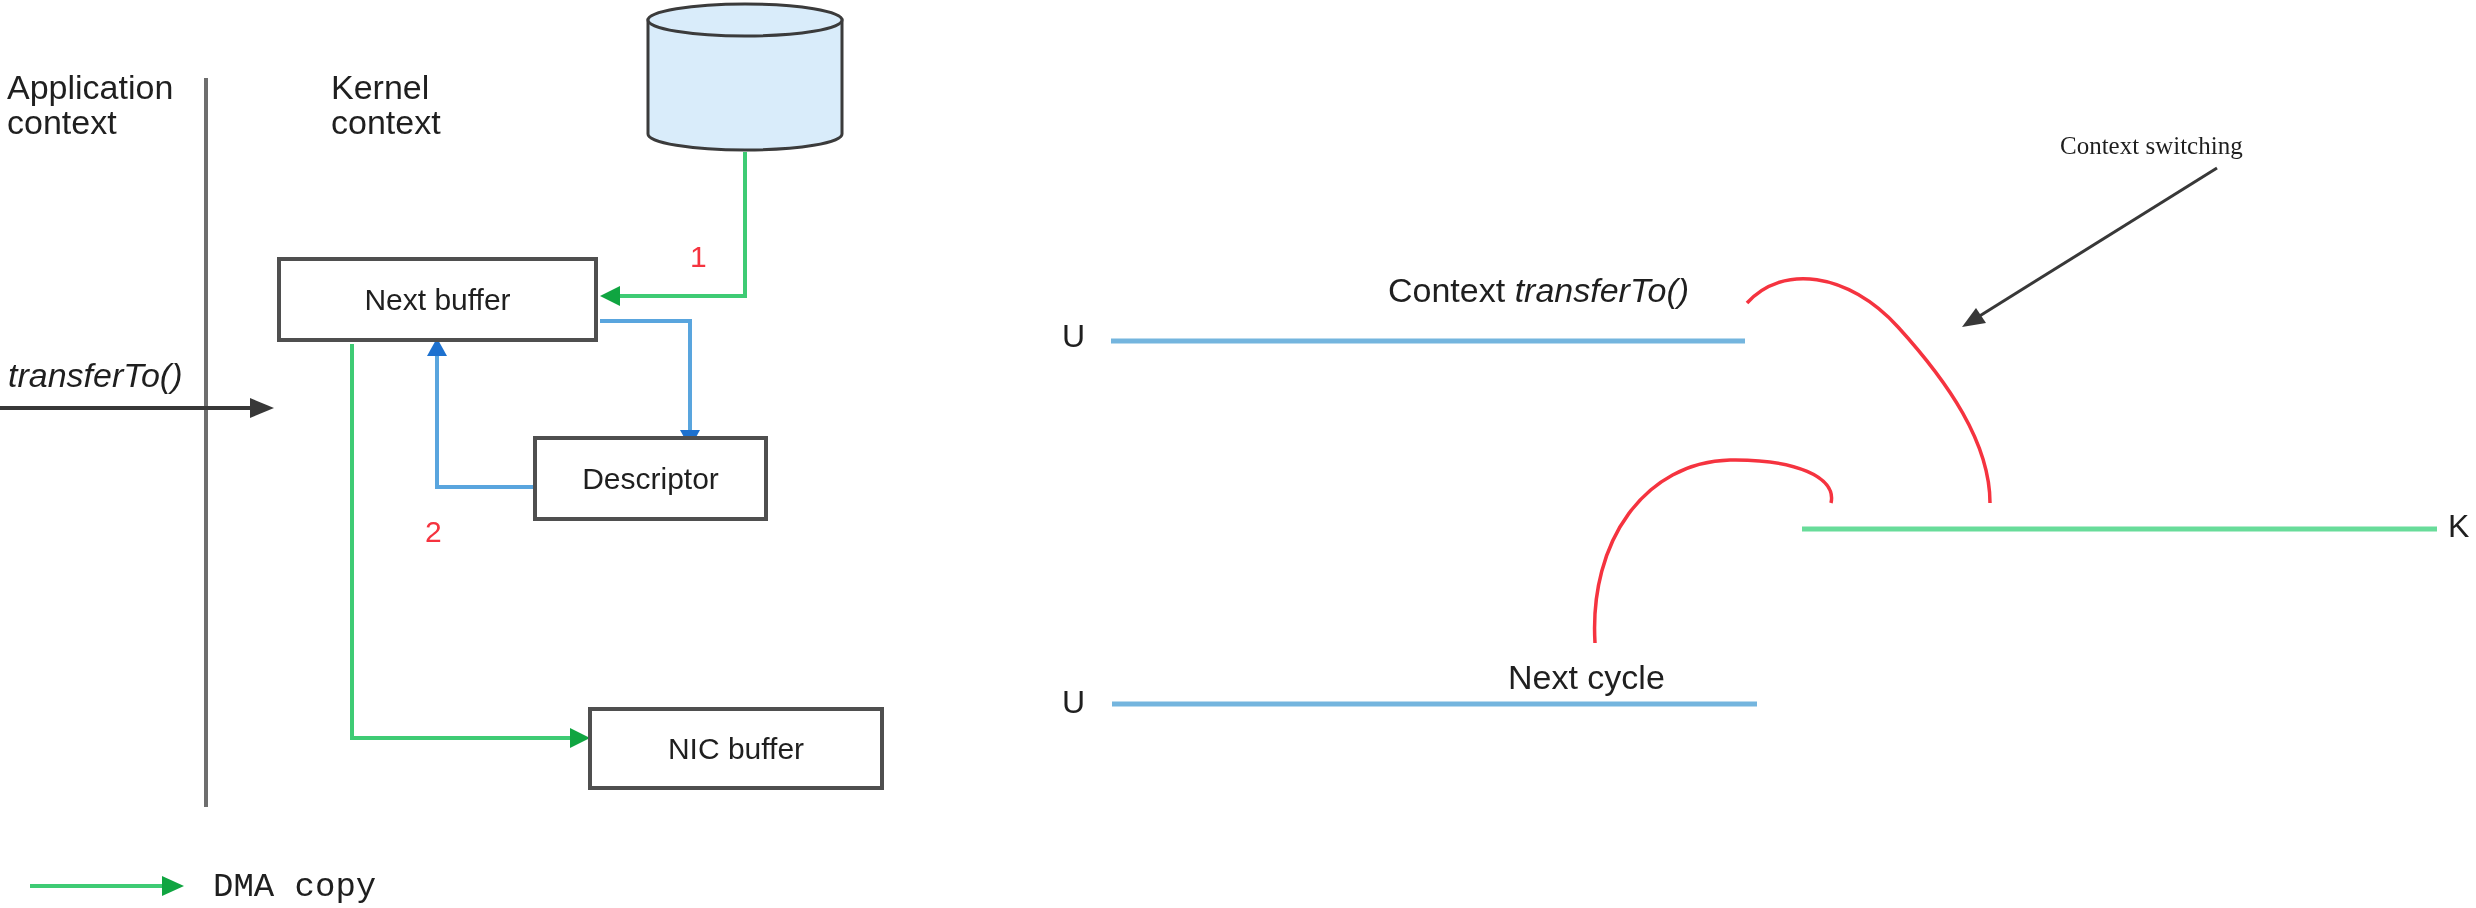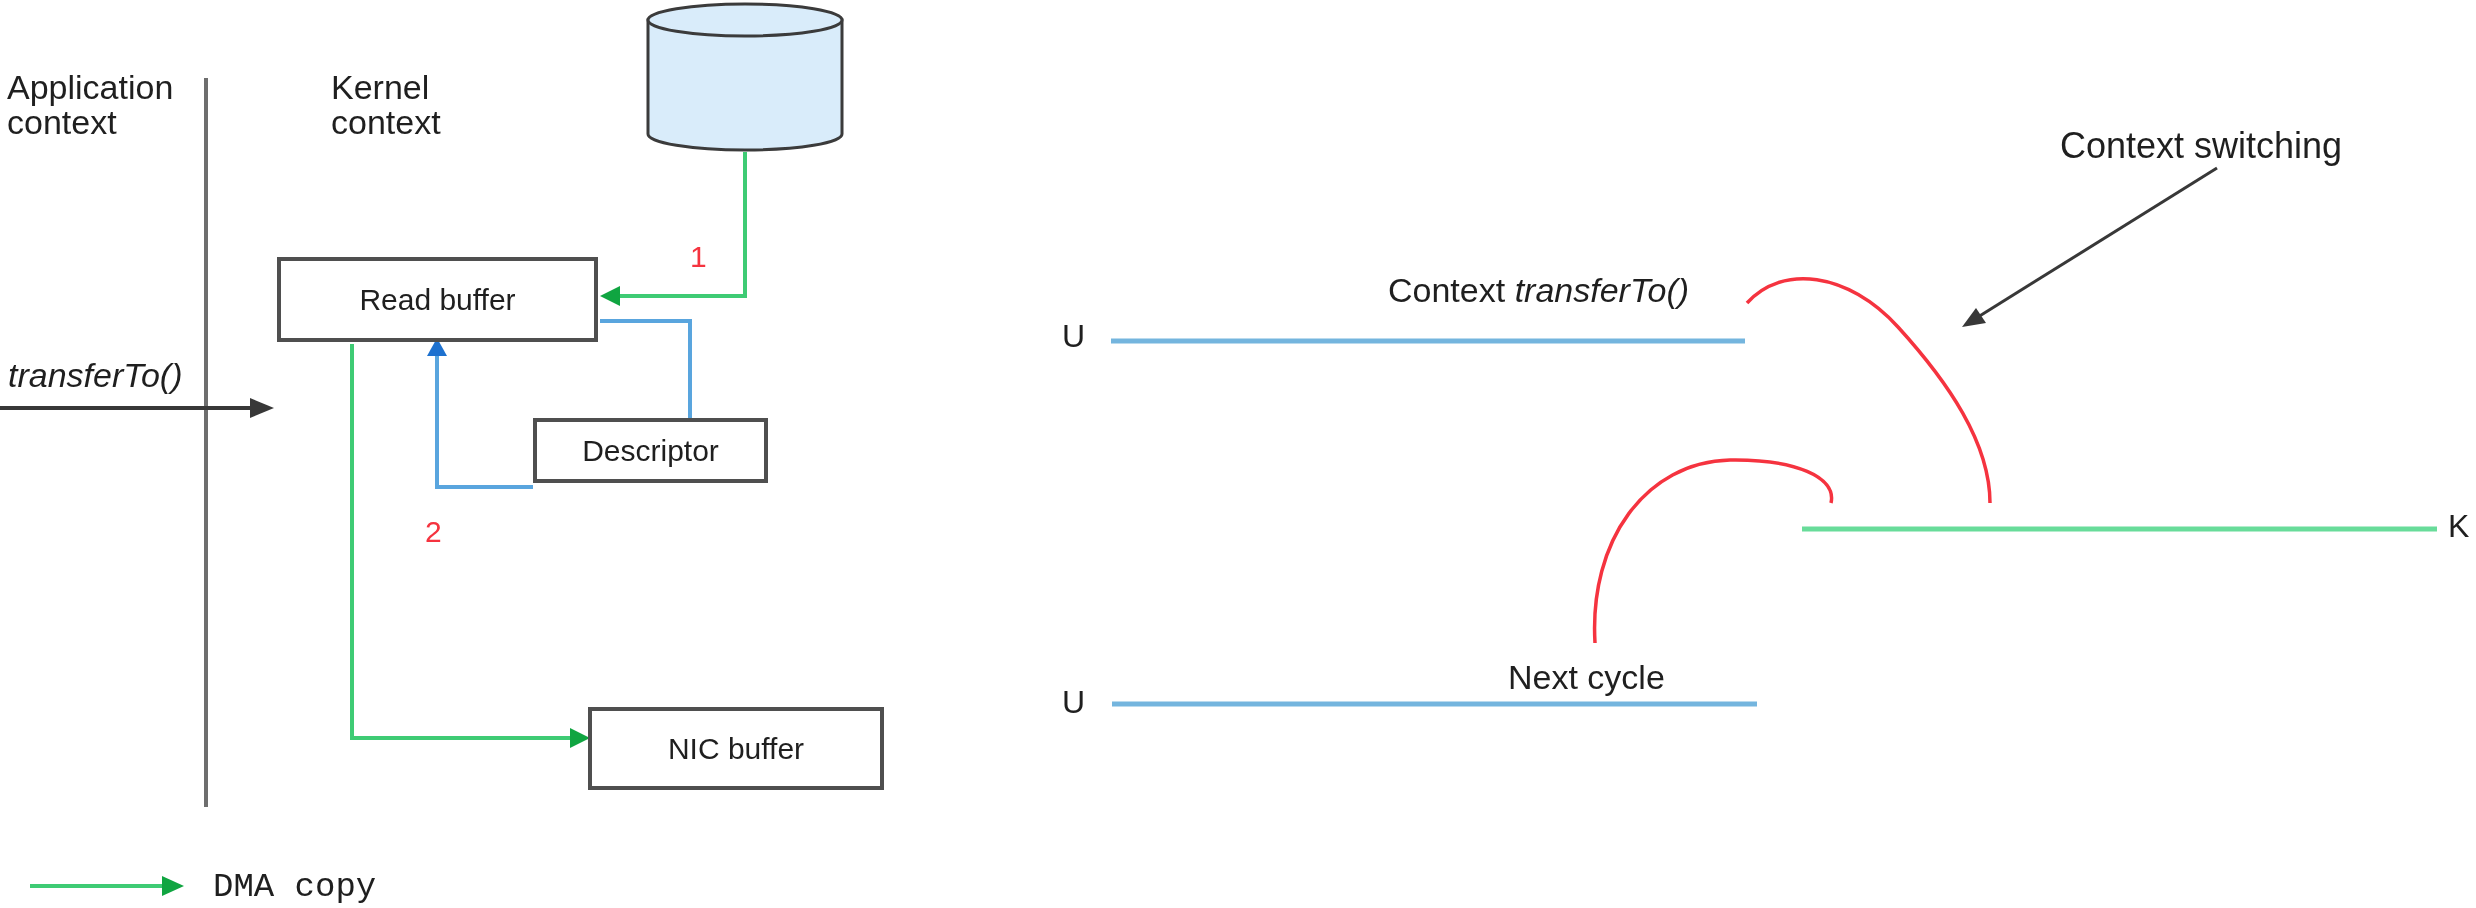--- a/index.html
+++ b/index.html
@@ -100,34 +100,34 @@
     <div>Kernel</div>
     <div>context</div>
   </div>
 
   <div class="lbl italic" style="left:8px;top:358px;">transferTo()</div>
 
   <div class="red-num" style="left:690px;top:240px;">1</div>
   <div class="red-num" style="left:425px;top:515px;">2</div>
 
   <div class="box" style="left:277px;top:257px;width:321px;height:85px;">
-    <span>Read buffer</span>
+    <span>Next buffer</span>
   </div>
 
-  <div class="box" style="left:533px;top:418px;width:235px;height:65px;">
+  <div class="box" style="left:533px;top:436px;width:235px;height:85px;">
     <span>Descriptor</span>
   </div>
 
   <div class="box" style="left:588px;top:707px;width:296px;height:83px;">
     <span>NIC buffer</span>
   </div>
 
   <div class="lbl" style="left:213px;top:870px;font-family:Liberation Mono, monospace;">DMA copy</div>
 
-  <div class="lbl" style="left:2060px;top:128px;font-size:36px;">Context switching</div>
+  <div class="lbl" style="left:2060px;top:128px;font-size:25px;font-family:Liberation Serif, serif;">Context switching</div>
 
   <div class="lbl" style="left:1388px;top:273px;">
     <span>Context </span><span class="italic">transferTo()</span>
   </div>
 
   <div class="mono-label" style="left:1062px;top:318px;">U</div>
 
 
   <div class="mono-label" style="left:2448px;top:508px;">K</div>
 

